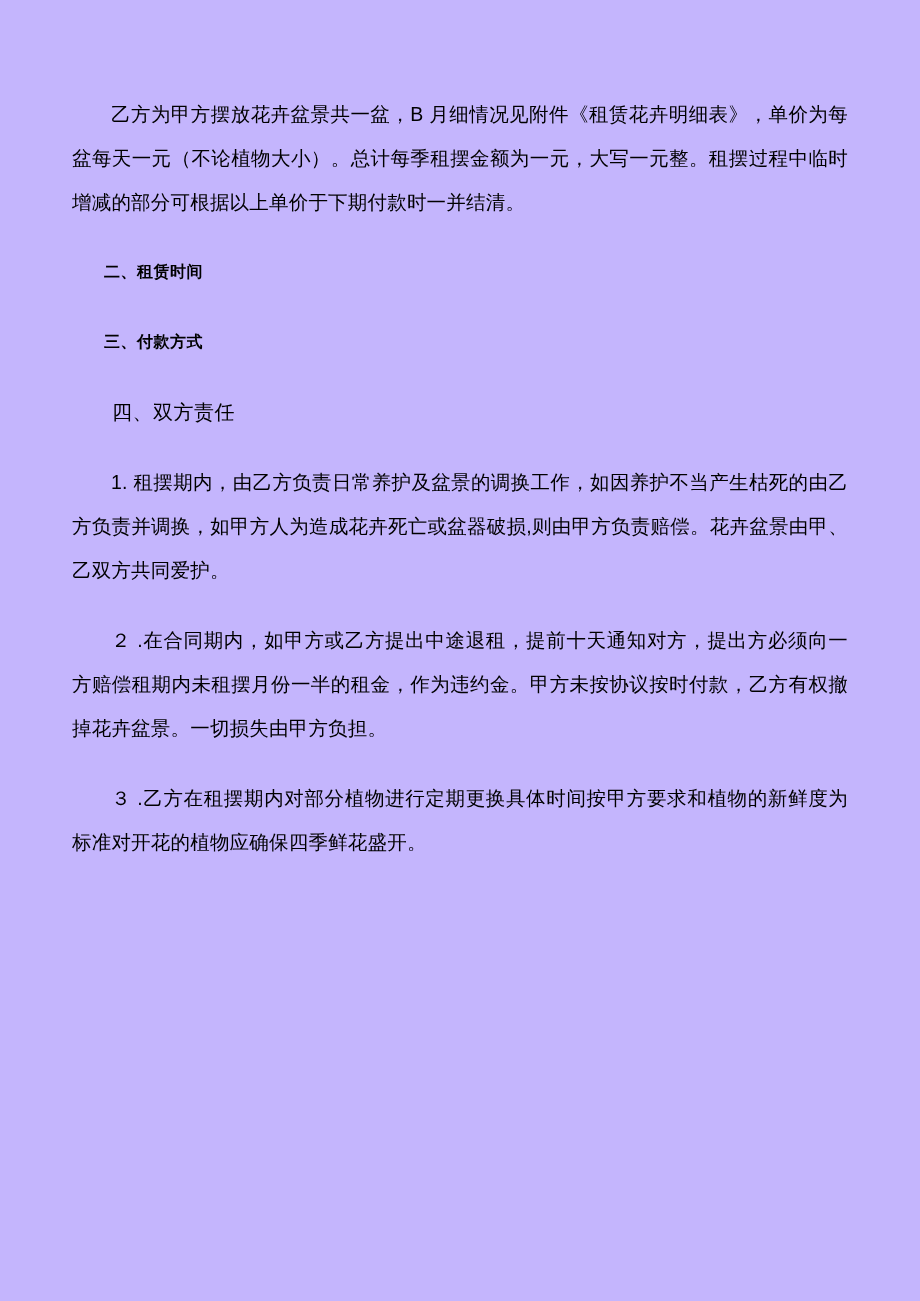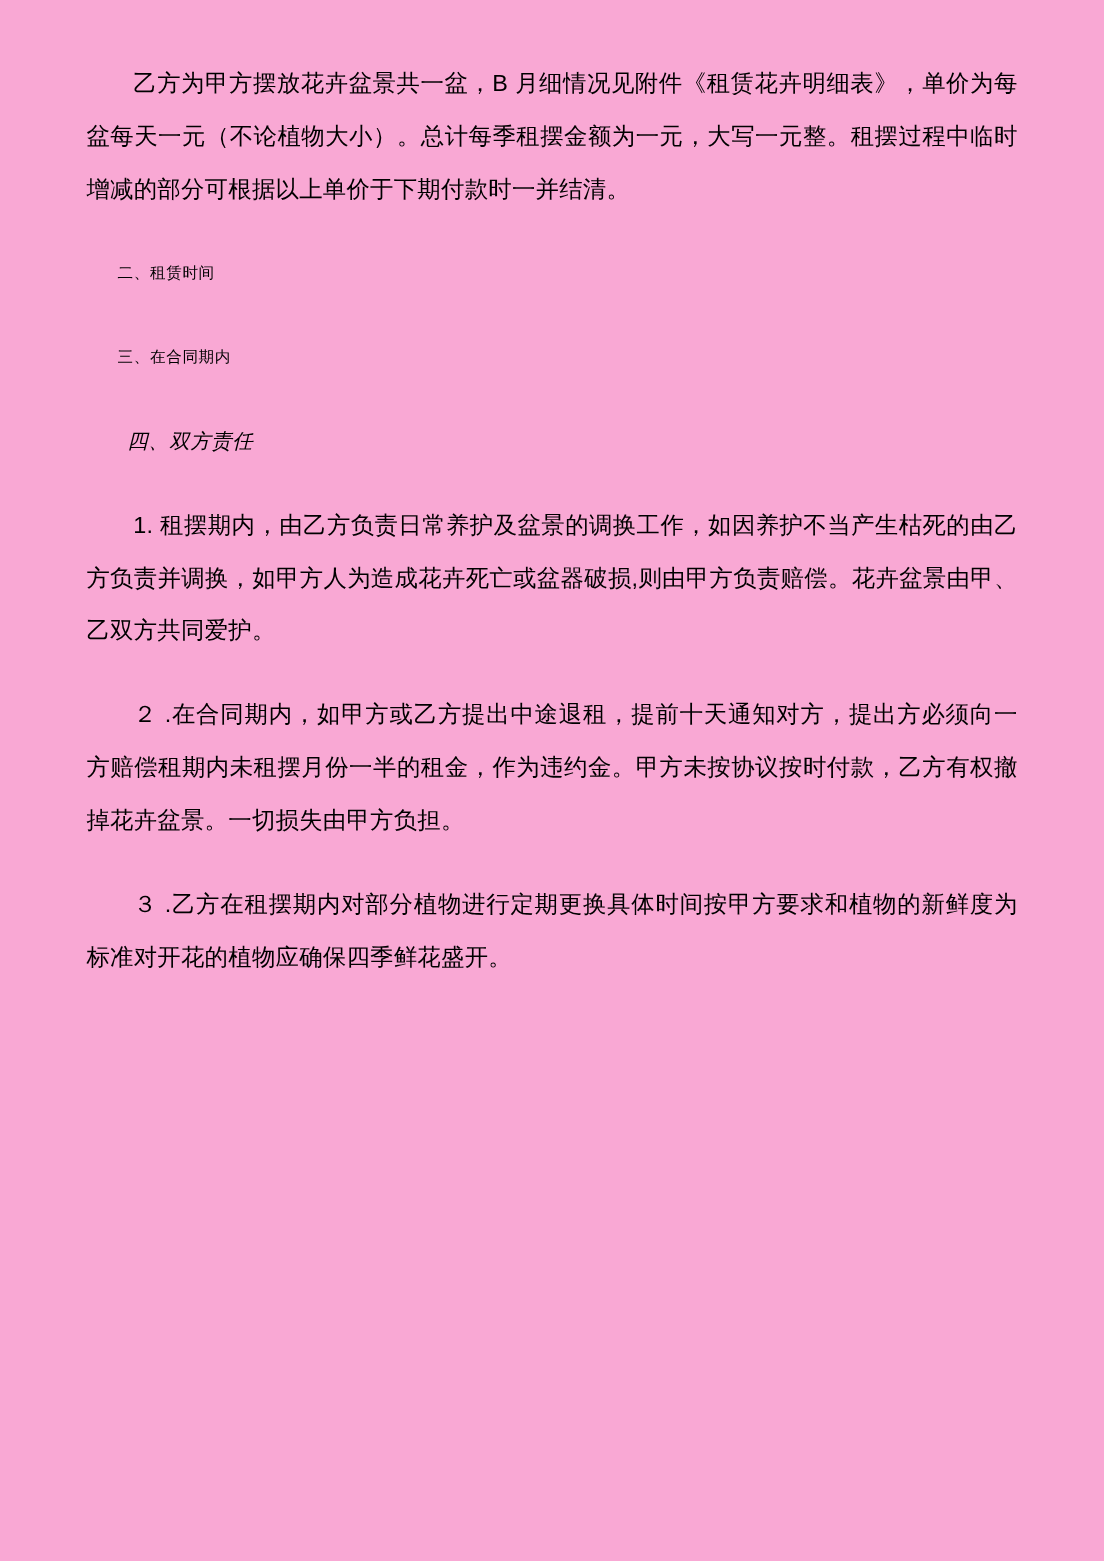--- a/index.html
+++ b/index.html
@@ -11,67 +11,66 @@
     width: 920px;
     height: 1301px;
     font-family: "Liberation Sans", sans-serif;
     color: #000000;
     overflow: hidden;
   }
   .page {
     box-sizing: border-box;
     width: 920px;
     height: 1301px;
-    padding: 48px 72px 60px 72px;
-    background: #f9a8d4;
+    padding: 92px 72px 60px 72px;
+    background: #c4b5fd;
   }
   .doc {
     width: 100%;
   }
   p.para {
     margin: 0 0 26px 0;
     font-size: 19.5px;
     line-height: 44px;
     text-align: justify;
     text-justify: inter-ideograph;
     letter-spacing: 0.2px;
   }
   p.indent {
     text-indent: 2em;
   }
   p.heading {
     margin: 0 0 26px 0;
-    font-size: 13px;
-    font-weight: normal;
+    font-size: 16px;
+    font-weight: bold;
     line-height: 44px;
     text-indent: 2em;
     letter-spacing: 0.5px;
   }
   p.heading-plain {
     margin: 0 0 26px 0;
-    font-size: 17px;
+    font-size: 20px;
     font-weight: normal;
     line-height: 44px;
     text-indent: 2em;
     letter-spacing: 0.5px;
-    font-style: italic;
   }
 </style>
 </head>
 <body>
 
 <div class="page">
   <div class="doc">
 
     <p class="para indent">乙方为甲方摆放花卉盆景共一盆，B 月细情况见附件《租赁花卉明细表》，单价为每盆每天一元（不论植物大小）。总计每季租摆金额为一元，大写一元整。租摆过程中临时增减的部分可根据以上单价于下期付款时一并结清。</p>
 
     <p class="heading">二、租赁时间</p>
 
 
-    <p class="heading">三、在合同期内</p>
+    <p class="heading">三、付款方式</p>
 
 
     <p class="heading-plain">四、双方责任</p>
 
     <p class="para indent">1. 租摆期内，由乙方负责日常养护及盆景的调换工作，如因养护不当产生枯死的由乙方负责并调换，如甲方人为造成花卉死亡或盆器破损,则由甲方负责赔偿。花卉盆景由甲、乙双方共同爱护。</p>
 
     <p class="para indent">２ .在合同期内，如甲方或乙方提出中途退租，提前十天通知对方，提出方必须向一方赔偿租期内未租摆月份一半的租金，作为违约金。甲方未按协议按时付款，乙方有权撤掉花卉盆景。一切损失由甲方负担。</p>
 
     <p class="para indent">３ .乙方在租摆期内对部分植物进行定期更换具体时间按甲方要求和植物的新鲜度为标准对开花的植物应确保四季鲜花盛开。</p>
 

